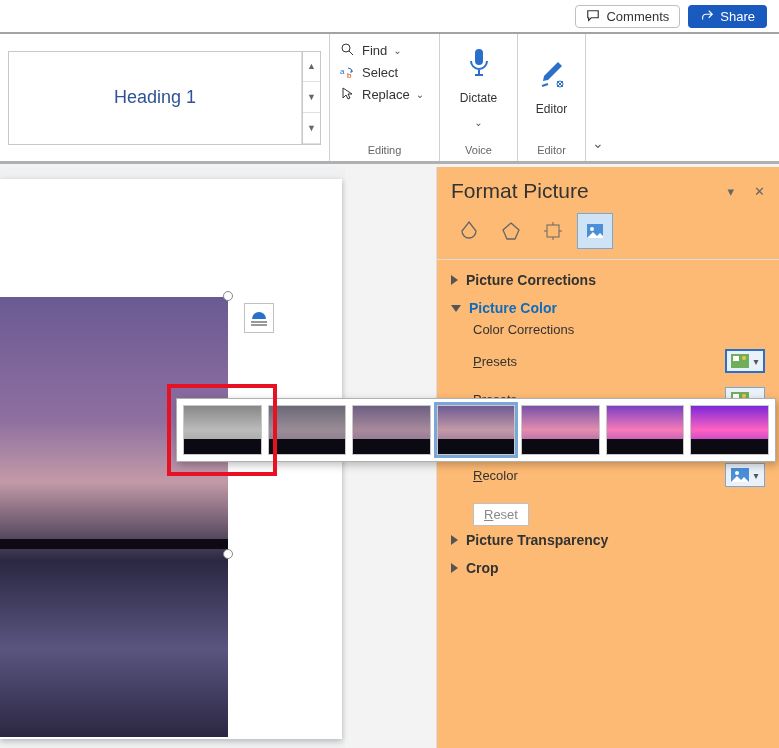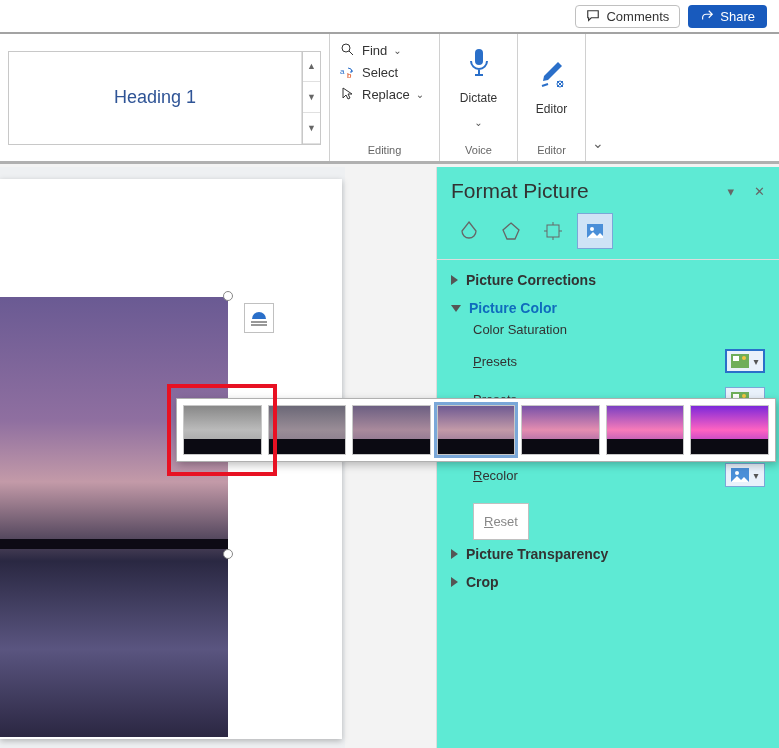--- a/index.html
+++ b/index.html
@@ -35,21 +35,21 @@
 
   
   .doc-area { position:absolute; top:167px; left:0; width:345px; height:581px; background:#eef0f2; }
   .page { position:absolute; top:12px; left:0; width:342px; height:560px; background:#fff; box-shadow:0 2px 6px rgba(0,0,0,.25); }
   .picture-sel { position:absolute; top:118px; left:0; width:228px; height:440px; background: linear-gradient(to bottom,#6a5a93 0%, #8f6fa0 28%, #c39aa8 42%, #2a2842 60%, #5a5580 80%, #2b2742 100%); }
   .picture-sel::after { content:""; position:absolute; top:55%; left:0; right:0; height:10px; background:#0d0a15; }
   .handle { position:absolute; width:10px; height:10px; background:#fff; border:1px solid #888; border-radius:50%; }
   .layout-btn { position:absolute; top:124px; left:244px; width:30px; height:30px; background:#fff; border:1px solid #c0c0c0; display:flex; align-items:center; justify-content:center; }
 
   
-  .pane { position:absolute; top:167px; left:436px; width:343px; height:581px; background:#5eead4; border-left:1px solid #ddd; display:flex; flex-direction:column; }
+  .pane { position:absolute; top:167px; left:436px; width:343px; height:581px; background:#fdba74; border-left:1px solid #ddd; display:flex; flex-direction:column; }
   .pane-head { display:flex; align-items:center; justify-content:space-between; padding:12px 14px 6px; }
   .pane-title { font-size:21px; color:#333; font-weight:400; }
   .pane-ctrl { display:flex; gap:20px; color:#666; font-size:13px; }
   .tabbar { display:flex; gap:6px; padding:4px 14px 10px; border-bottom:1px solid #ddd; }
   .tab { width:36px; height:36px; display:flex; align-items:center; justify-content:center; border:1px solid transparent; }
   .tab.active { background:#cfe3f6; border:1px solid #7aa7d8; }
   .section { padding:6px 14px; }
   .sec-head { display:flex; align-items:center; gap:8px; font-size:14px; font-weight:600; color:#333; padding:6px 0; }
   .sec-head.active { color:#0f6cbd; }
   .sec-body { padding-left:22px; display:flex; flex-direction:column; gap:10px; }
@@ -57,21 +57,21 @@
   .row .lab { }
   .row .lab u { text-decoration:underline; }
   .preset-btn { display:flex; align-items:center; gap:4px; width:40px; height:24px; border:1px solid #7aa7d8; background:#e9f1fb; justify-content:center; }
   .preset-btn.sel { border:2px solid #2a6fc9; }
   .num-input { display:flex; align-items:center; border:1px solid #c0c0c0; height:24px; }
   .num-input input { width:60px; border:none; padding:2px 6px; font-size:12px; outline:none; }
   .spin { display:flex; flex-direction:column; border-left:1px solid #c0c0c0; }
   .spin div { font-size:7px; padding:1px 3px; color:#666; line-height:1; }
   .slider { width:55px; height:2px; background:#999; position:relative; }
   .slider::after { content:""; position:absolute; top:-4px; left:30%; width:2px; height:10px; background:#333; }
-  .reset-btn { border:1px solid #c0c0c0; background:#fff; padding:10px 10px; font-size:13px; color:#888; width:fit-content; margin-top:4px; }
+  .reset-btn { border:1px solid #c0c0c0; background:#fff; padding:3px 10px; font-size:13px; color:#888; width:fit-content; margin-top:4px; }
 
   
   .popup { position:absolute; top:398px; left:176px; width:600px; height:64px; background:#fff; border:1px solid #b0b0b0; box-shadow:2px 3px 8px rgba(0,0,0,.25); display:flex; align-items:center; padding:5px 6px; gap:6px; z-index:20; }
   .thumb { width:80px; height:50px; border:1px solid #c8c8c8; position:relative; overflow:hidden; }
   .thumb.sel { outline:3px solid #7aa7d8; }
   .thumb-sky { position:absolute; inset:0; }
   .thumb-ground { position:absolute; bottom:0; left:0; right:0; height:32%; background:#0b0a12; }
   .t0 .thumb-sky{ background:linear-gradient(#888,#bbb,#999);} 
   .t1 .thumb-sky{ background:linear-gradient(#6b6877,#9a8d97,#7f7286);} 
   .t2 .thumb-sky{ background:linear-gradient(#6c5f82,#a98a9c,#7a6788);} 
@@ -254,21 +254,21 @@
     <div class="sec-head">
       <span class="tri-r"></span>
       <span>Picture Corrections</span>
     </div>
 
     <div class="sec-head active">
       <span class="tri-d"></span>
       <span>Picture Color</span>
     </div>
     <div class="sec-body">
-      <div style="font-size:13px;color:#333">Color Saturation</div>
+      <div style="font-size:13px;color:#333">Color Corrections</div>
       <div class="row">
         <span class="lab"><u>P</u><span>resets</span></span>
         <div class="preset-btn sel">
           <span>
               <svg width="18" height="14" viewBox="0 0 18 14">
                 <rect width="18" height="14" fill="#6fae5a"></rect>
                 <rect x="2" y="2" width="6" height="5" fill="#fff"></rect>
                 <circle cx="13" cy="4" r="2" fill="#f4c542"></circle>
               </svg>
             </span>

